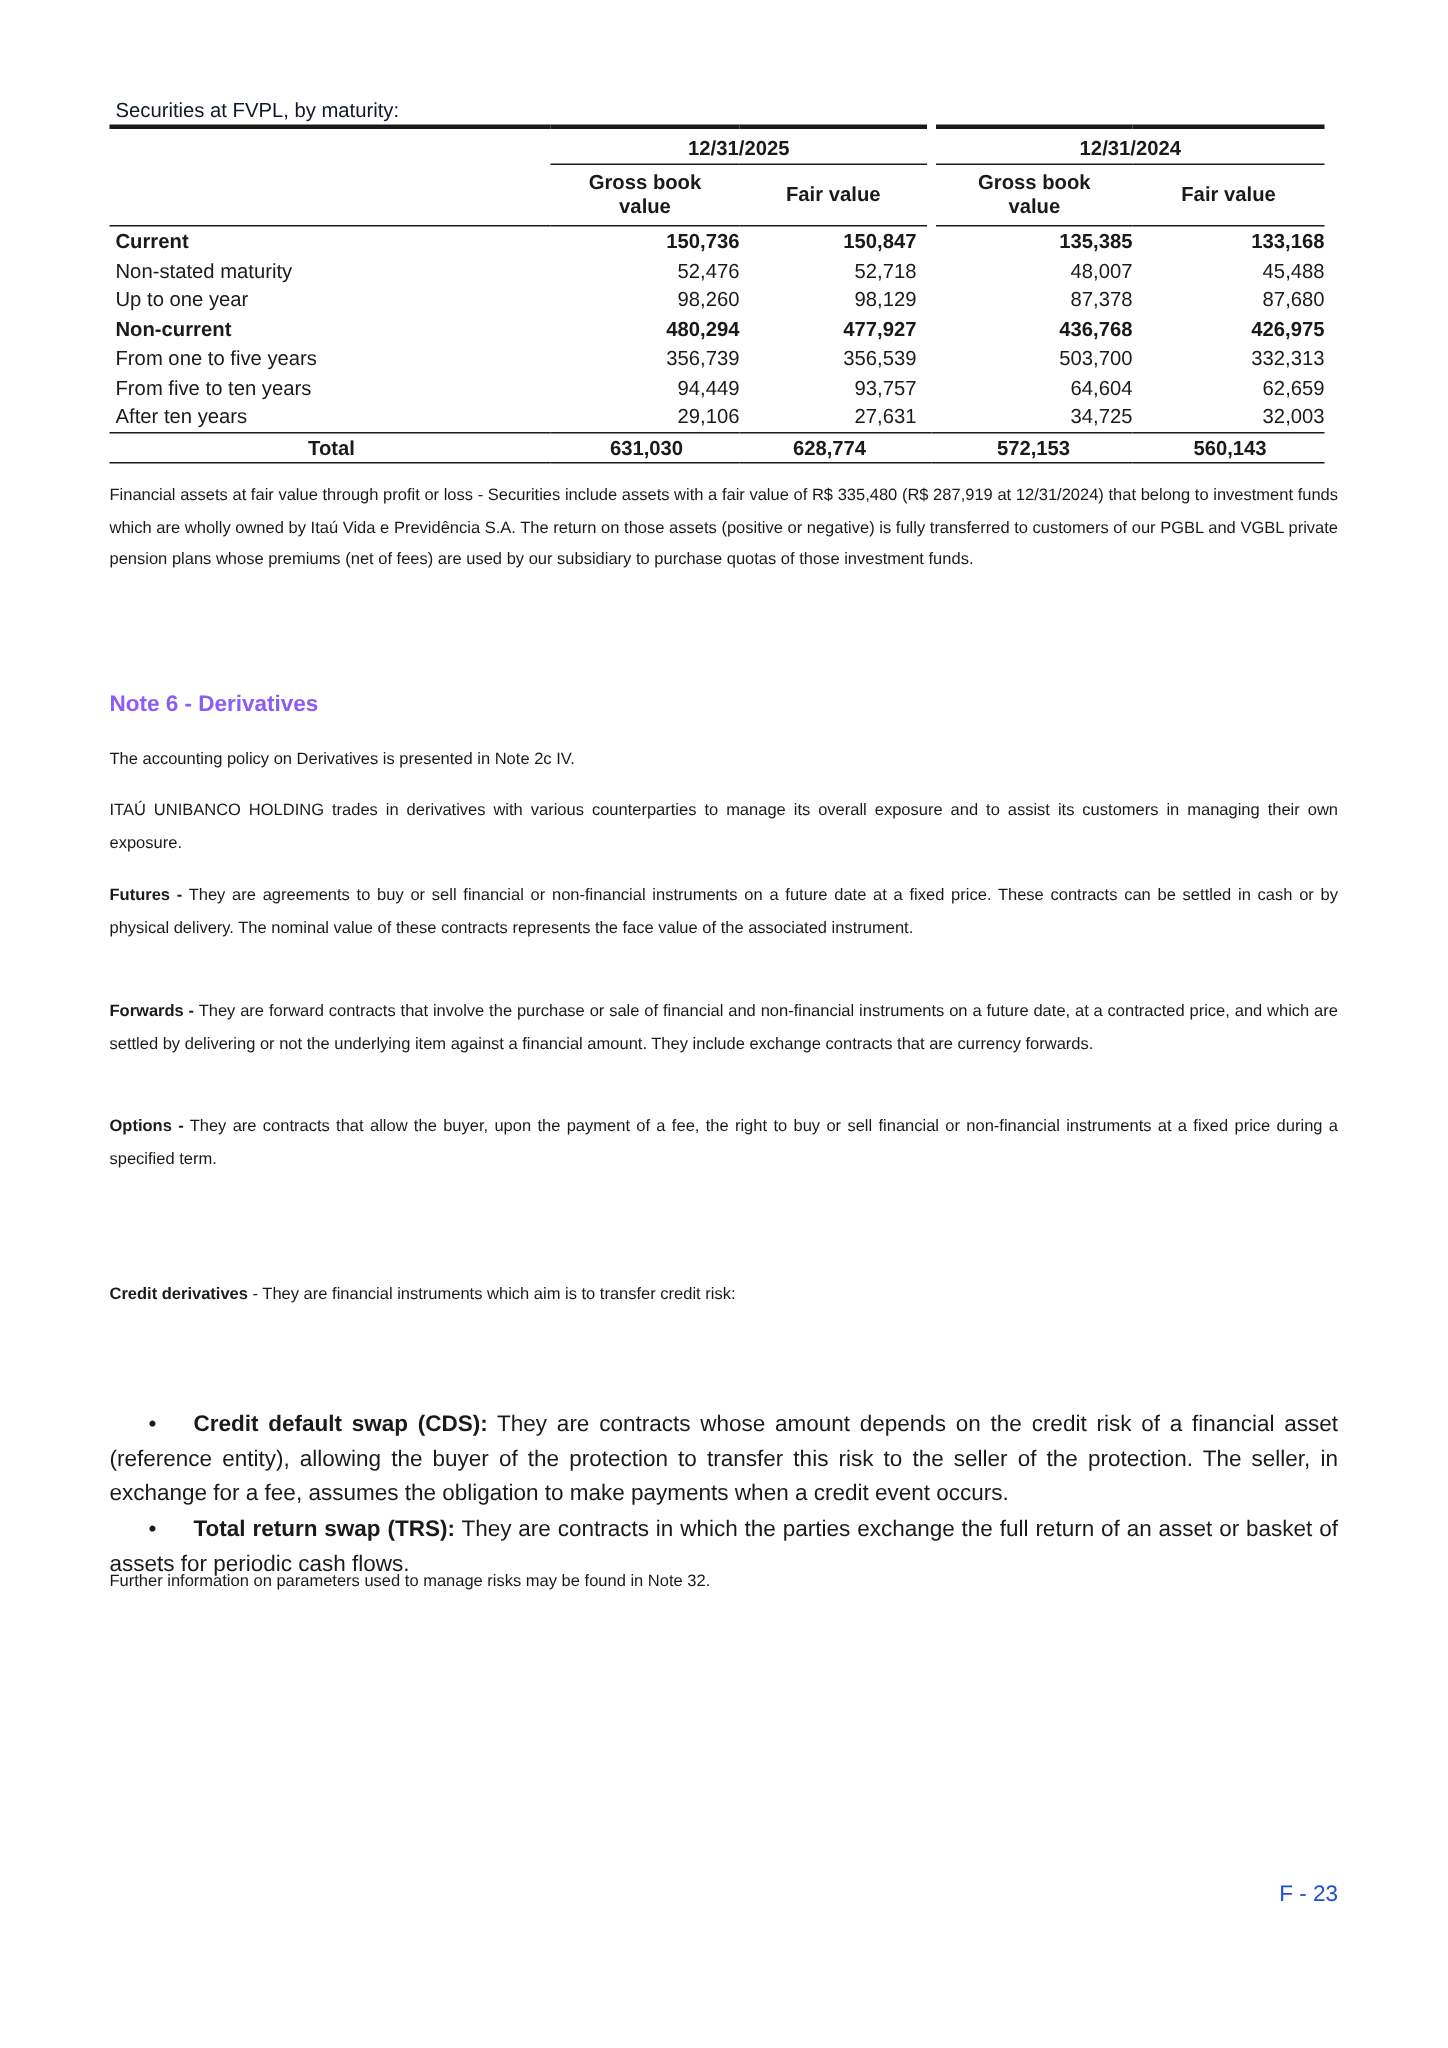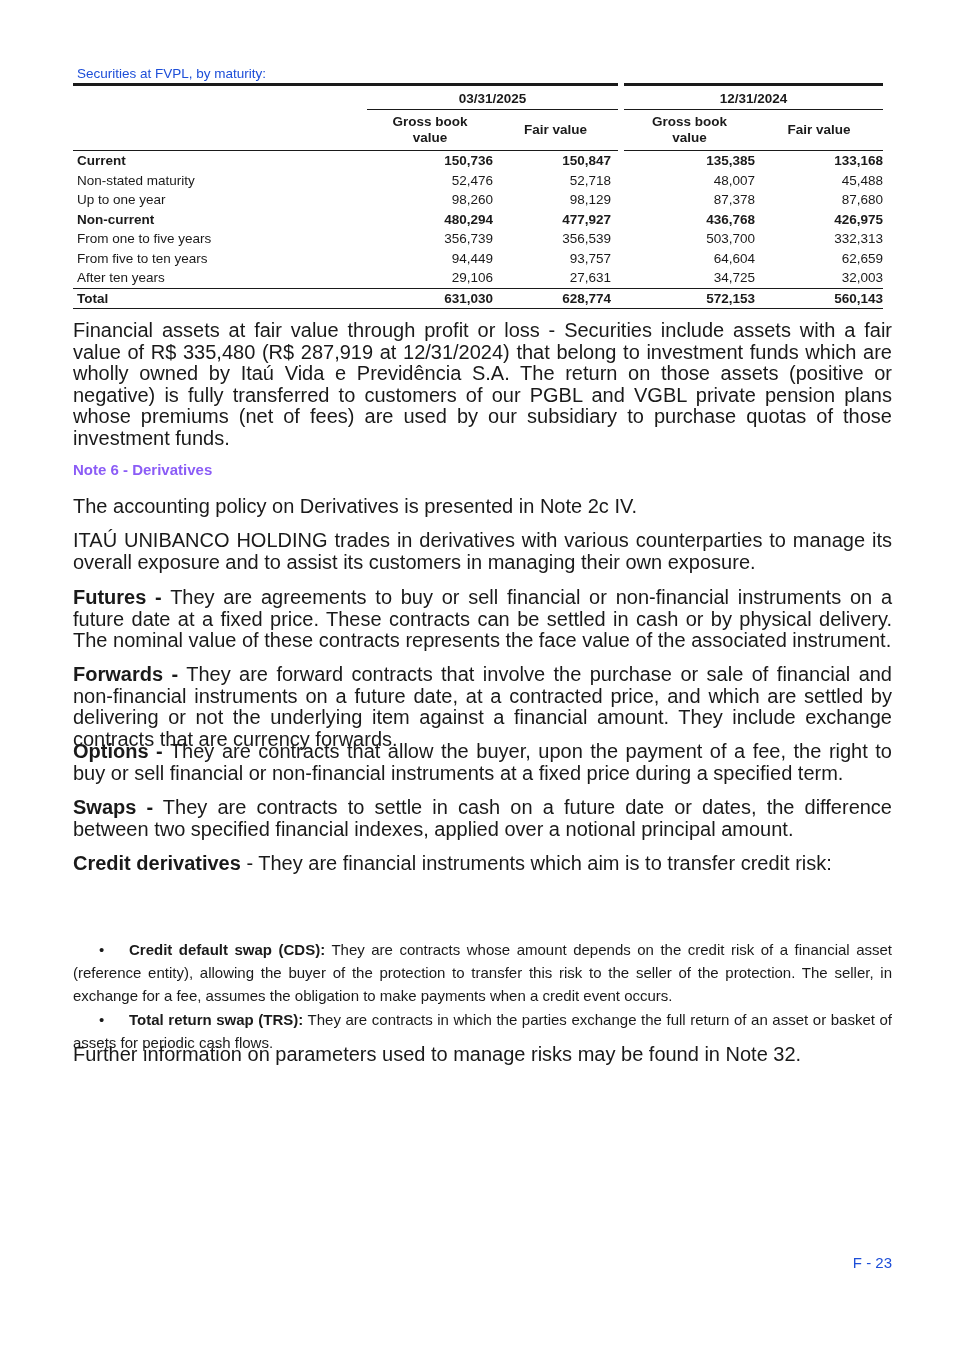--- a/index.html
+++ b/index.html
@@ -18,21 +18,21 @@
     .page {
       position: absolute;
       left: 0; top: 0;
       width: 965px; height: 1365px;
     }
     .table-caption {
       position: absolute;
       left: 77px;
       top: 66px;
       font-size: 13.5px;
-      color: #1d4ed8;
+      color: #0f172a;
     }
     table.fvpl {
       position: absolute;
       left: 73px;
       top: 83px;
       width: 807px;
       border-collapse: collapse;
       font-size: 13.5px;
       table-layout: fixed;
     }
@@ -79,28 +79,29 @@
     table.fvpl td.label { text-align: left; padding-left: 4px; }
     table.fvpl td.num { text-align: right; }
     table.fvpl td.num.n1 { padding-right: 0; }
     table.fvpl td.num.n2 { padding-right: 10px; }
     table.fvpl td.num.n3 { padding-right: 0; }
     table.fvpl td.num.n4 { padding-right: 0; }
     table.fvpl tr.bold td { font-weight: bold; }
     table.fvpl tr.total-row td {
       border-top: 1.5px solid #1a1a1a;
       border-bottom: 1.5px solid #1a1a1a;
+      text-align: center;
     }
     .split-left { border-right: 6px solid #ffffff; }
 
     .body-text {
       position: absolute;
       left: 73px;
       width: 819px;
-      font-size: 20px;
+      font-size: 11px;
       line-height: 21.5px;
       text-align: justify;
       color: #1a1a1a;
     }
     .body-text p { margin: 0; }
     .body-text b { font-weight: bold; }
     .note-heading {
       position: absolute;
       left: 73px;
       top: 461px;
@@ -144,21 +145,21 @@
       <col class="c0">
         <col class="c1">
         <col class="c2">
         <col class="c3">
         <col class="c4">
     </colgroup>
     <thead>
       <tr class="top date-row">
         <th class="gap"></th>
         <th class="date d1 split-left" colspan="2">
-            <span>03/31/2025</span>
+            <span>12/31/2025</span>
           </th>
         <th class="date d2" colspan="2">
             <span>12/31/2024</span>
           </th>
       </tr>
       <tr class="sub-row">
         <th></th>
         <th><span>Gross book</span><br><span>value</span></th>
         <th class="split-left">Fair value</th>
         <th><span>Gross book</span><br><span>value</span></th>
@@ -244,23 +245,20 @@
   </div>
 
   <div class="body-text" style="top: 664px;">
     <p><b>Forwards -</b><span> They are forward contracts that involve the purchase or sale of financial and non-financial instruments on a future date, at a contracted price, and which are settled by delivering or not the underlying item against a financial amount. They include exchange contracts that are currency forwards.</span></p>
   </div>
 
   <div class="body-text" style="top: 741px;">
     <p><b>Options -</b><span> They are contracts that allow the buyer, upon the payment of a fee, the right to buy or sell financial or non-financial instruments at a fixed price during a specified term.</span></p>
   </div>
 
-  <div class="body-text" style="top: 797px;">
-    <p><b>Swaps -</b><span> They are contracts to settle in cash on a future date or dates, the difference between two specified financial indexes, applied over a notional principal amount.</span></p>
-  </div>
 
   <div class="body-text" style="top: 853px;">
     <p><b>Credit derivatives</b><span> - They are financial instruments which aim is to transfer credit risk:</span></p>
   </div>
 
   <div class="bullet-item" style="top: 895px; margin-top: 43px;">
     <span class="bullet">•</span><b>Credit default swap (CDS):</b><span> They are contracts whose amount depends on the credit risk of a financial asset (reference entity), allowing the buyer of the protection to transfer this risk to the seller of the protection. The seller, in exchange for a fee, assumes the obligation to make payments when a credit event occurs.</span>
   </div>
 
   <div class="bullet-item" style="top: 984px; margin-top: 24px;">

